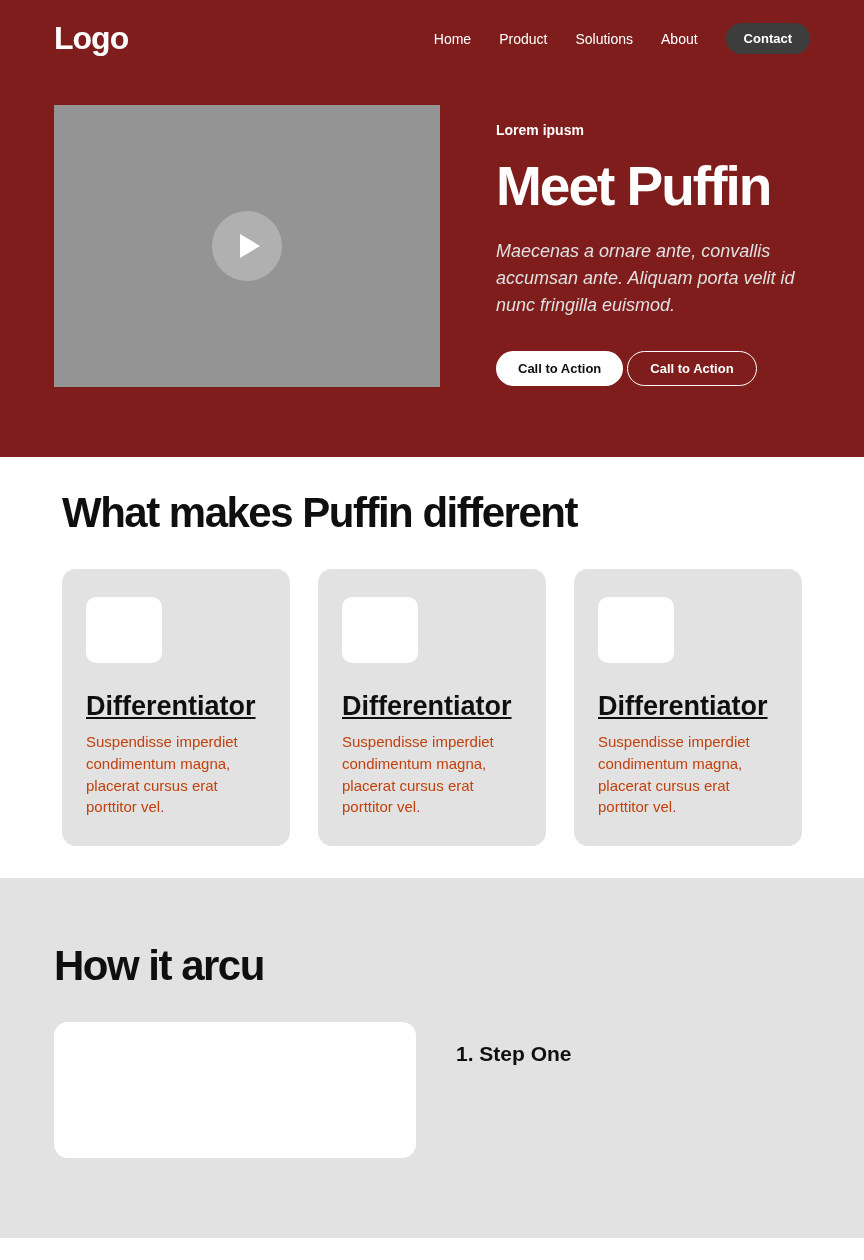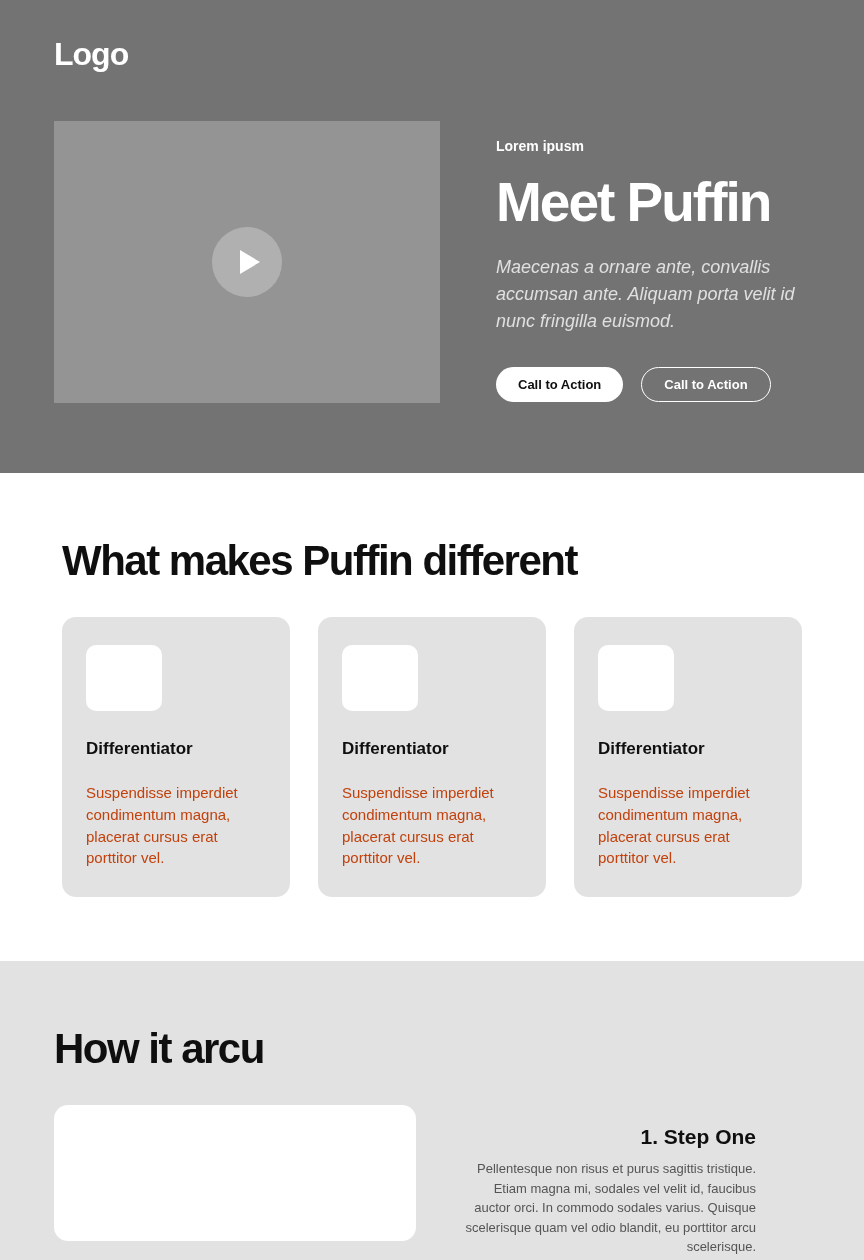--- a/index.html
+++ b/index.html
@@ -2,23 +2,23 @@
 <html><head>
 <meta charset="utf-8">
 <style>
 * { margin: 0; padding: 0; box-sizing: border-box; }
 body {
   font-family: -apple-system, BlinkMacSystemFont, "Segoe UI", Helvetica, Arial, sans-serif;
   background: #fff;
   color: #0f0f0f;
 }
 .hero {
-  background: #737373;
-  color: #fff;
-  padding: 36px 54px 70px;
+  background: #7f1d1d;
+  color: #fff;
+  padding: 20px 54px 70px;
 }
 .nav {
   display: flex;
   align-items: center;
   justify-content: space-between;
   margin-bottom: 48px;
 }
 .logo {
   font-size: 32px;
   font-weight: 800;
@@ -94,21 +94,21 @@
 .hero-desc {
   font-size: 18px;
   line-height: 1.5;
   color: #e0e0e0;
   margin-bottom: 32px;
   max-width: 310px;
   font-style: italic;
 }
 .cta-row {
   display: flex;
-  gap: 18px;
+  gap: 4px;
 }
 .cta-primary {
   background: #fff;
   color: #0f0f0f;
   border: none;
   padding: 10px 22px;
   border-radius: 20px;
   font-size: 13px;
   font-weight: 700;
   cursor: pointer;
@@ -117,21 +117,21 @@
   background: transparent;
   color: #fff;
   border: 1.5px solid #fff;
   padding: 9px 22px;
   border-radius: 20px;
   font-size: 13px;
   font-weight: 700;
   cursor: pointer;
 }
 .section {
-  padding: 64px 62px;
+  padding: 32px 62px;
 }
 .section-title {
   font-size: 42px;
   font-weight: 800;
   letter-spacing: -1.5px;
   margin-bottom: 32px;
 }
 .cards {
   display: flex;
   gap: 28px;
@@ -143,38 +143,38 @@
   padding: 28px 24px;
 }
 .card-img {
   width: 76px;
   height: 66px;
   background: #fff;
   border-radius: 10px;
   margin-bottom: 28px;
 }
 .card-title {
-  font-size: 17px;
-  font-weight: 800;
-  margin-bottom: 23px;
+  font-size: 27px;
+  font-weight: 800;
+  margin-bottom: 9px;
+  text-decoration: underline;
 }
 .card-desc {
   font-size: 15px;
   color: #c2410c;
   line-height: 1.45;
 }
 .how-section {
   background: #e2e2e2;
   padding: 64px 54px 80px;
 }
 .step {
   display: flex;
   gap: 40px;
   margin-top: 12px;
-  text-align: right;
 }
 .step-img {
   width: 362px;
   height: 136px;
   background: #fff;
   border-radius: 14px;
   flex-shrink: 0;
 }
 .step-text {
   padding-top: 20px;
@@ -190,20 +190,27 @@
   color: #555;
   line-height: 1.5;
 }
 </style>
 </head>
 <body>
 
 <div class="hero">
   <nav class="nav">
     <div class="logo">Logo</div>
+    <div class="nav-links">
+      <span class="nav-link">Home</span>
+      <span class="nav-link">Product</span>
+      <span class="nav-link">Solutions</span>
+      <span class="nav-link">About</span>
+      <button class="contact-btn">Contact</button>
+    </div>
   </nav>
 
   <div class="hero-content">
     <div class="video-box">
       <div class="play-circle">
         <div class="play-triangle"></div>
       </div>
     </div>
     <div class="hero-text">
       <div class="eyebrow">Lorem ipusm</div>
@@ -237,16 +244,15 @@
     </div>
   </div>
 </div>
 
 <div class="how-section">
   <h2 class="section-title">How it arcu</h2>
   <div class="step">
     <div class="step-img"></div>
     <div class="step-text">
       <div class="step-title">1. Step One</div>
-      <div class="step-desc">Pellentesque non risus et purus sagittis tristique. Etiam magna mi, sodales vel velit id, faucibus auctor orci. In commodo sodales varius. Quisque scelerisque quam vel odio blandit, eu porttitor arcu scelerisque.</div>
     </div>
   </div>
 </div>
 
 </body></html>

